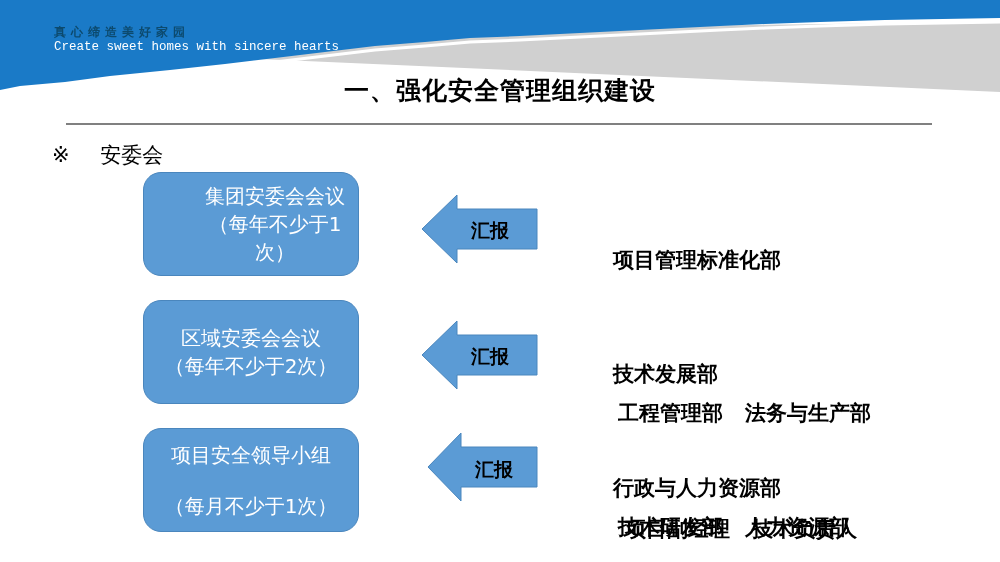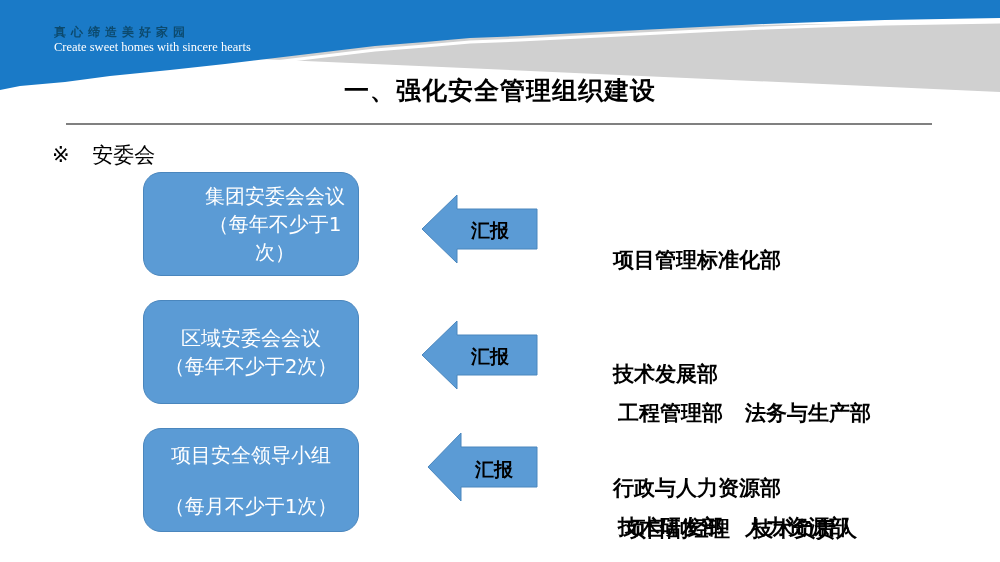--- a/index.html
+++ b/index.html
@@ -1,19 +1,19 @@
 <!DOCTYPE html>
 <html><head>
 <meta charset="utf-8">
 <style>
   html,body{margin:0;padding:0;}
   body{width:1000px;height:562px;position:relative;overflow:hidden;background:#ffffff;font-family:"DejaVu Sans","Liberation Sans",sans-serif;}
   .banner{position:absolute;left:0;top:0;width:1000px;height:110px;}
   .slogan-cn{position:absolute;left:54px;top:24px;font-size:12px;color:#0c4a6e;letter-spacing:5px;font-weight:bold;}
-  .slogan-en{position:absolute;left:54px;top:40px;font-size:12.5px;color:#ffffff;font-family:Liberation Serif, serif;}
+  .slogan-en{position:absolute;left:54px;top:40px;font-size:12.5px;color:#ffffff;font-family:Liberation Mono, monospace;}
   .title{position:absolute;left:0;width:1000px;top:74px;text-align:center;font-size:25px;font-weight:bold;color:#000;letter-spacing:1px;}
   .divider{position:absolute;left:66px;top:123px;width:866px;height:2px;background:#808080;}
   .section{position:absolute;left:52px;top:141px;font-size:21px;color:#000;}
   .box{position:absolute;left:143px;width:216px;height:104px;background:#5b9bd5;border:1px solid #4a86bd;border-radius:18px;color:#fff;font-size:20px;text-align:center;display:flex;flex-direction:column;justify-content:center;line-height:28px;box-sizing:border-box;}
   .arrow{position:absolute;}
   .arrow-label{position:absolute;font-size:19px;font-weight:bold;color:#000;}
   .dept{position:absolute;font-size:21px;font-weight:bold;color:#000;line-height:38px;white-space:pre;}
 </style>
 </head>
 <body>
@@ -24,21 +24,21 @@
   <polyline points="0,94 20,90 65,86 110,80 170,74 225,68 275,62 325,56 375,50 425,46 470,42 520,40 560,38 600,36 640,34 680,32 720,30 765,28 820,26 885,24 1000,22" fill="none" stroke="#ffffff" stroke-width="3"></polyline>
 </svg>
 <div class="slogan-cn">真心缔造美好家园</div>
 <div class="slogan-en">Create sweet homes with sincere hearts</div>
 
 <div class="title">一、强化安全管理组织建设</div>
 <div class="divider"></div>
 
 <div class="section">
   <span>※</span>
-  <span style="margin-left:16px">安委会</span>
+  <span style="margin-left:24px">安委会</span>
 </div>
 
 <div class="box" style="top:172px;padding-left:48px;">
   <div>集团安委会会议</div>
   <div>（每年不少于1次）</div>
 </div>
 <svg class="arrow" style="left:421px;top:194px;" width="118" height="70">
   <polygon points="1,35 36,1 36,15 116,15 116,55 36,55 36,69" fill="#5b9bd5" stroke="#4a86bd" stroke-width="1"></polygon>
 </svg>
 <div class="arrow-label" style="left:471px;top:218px;">汇报</div>

